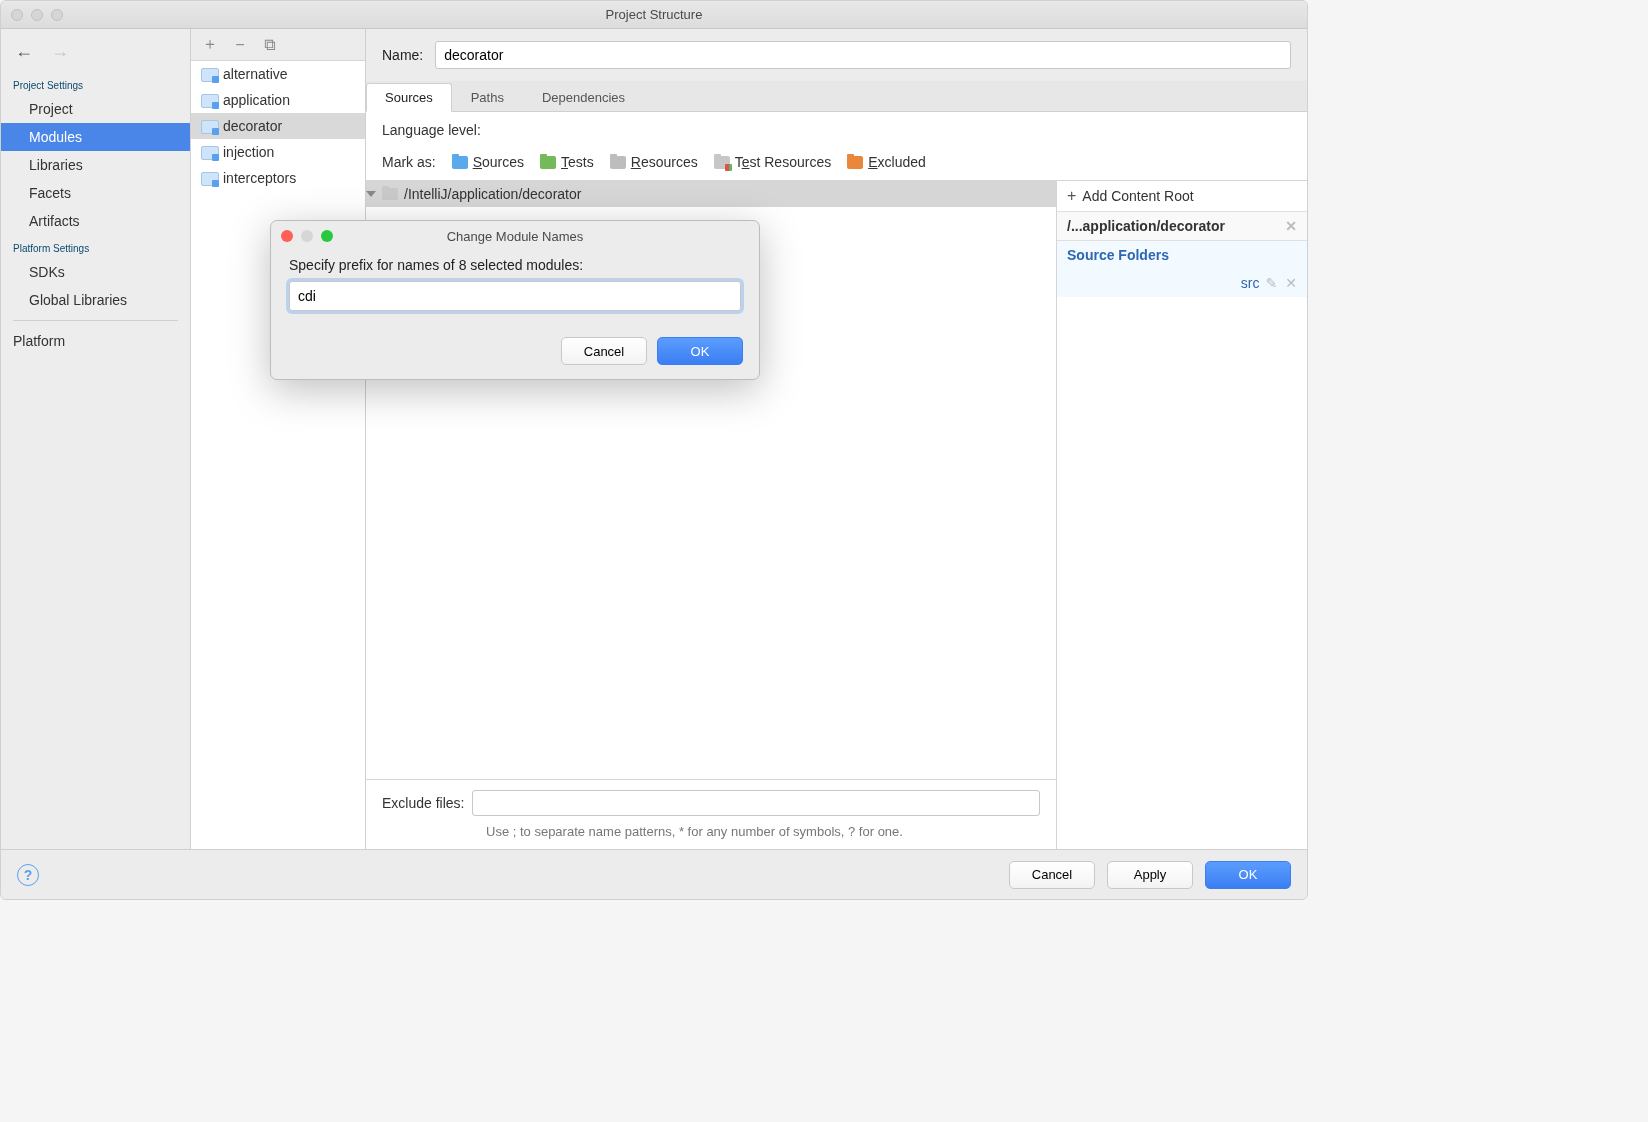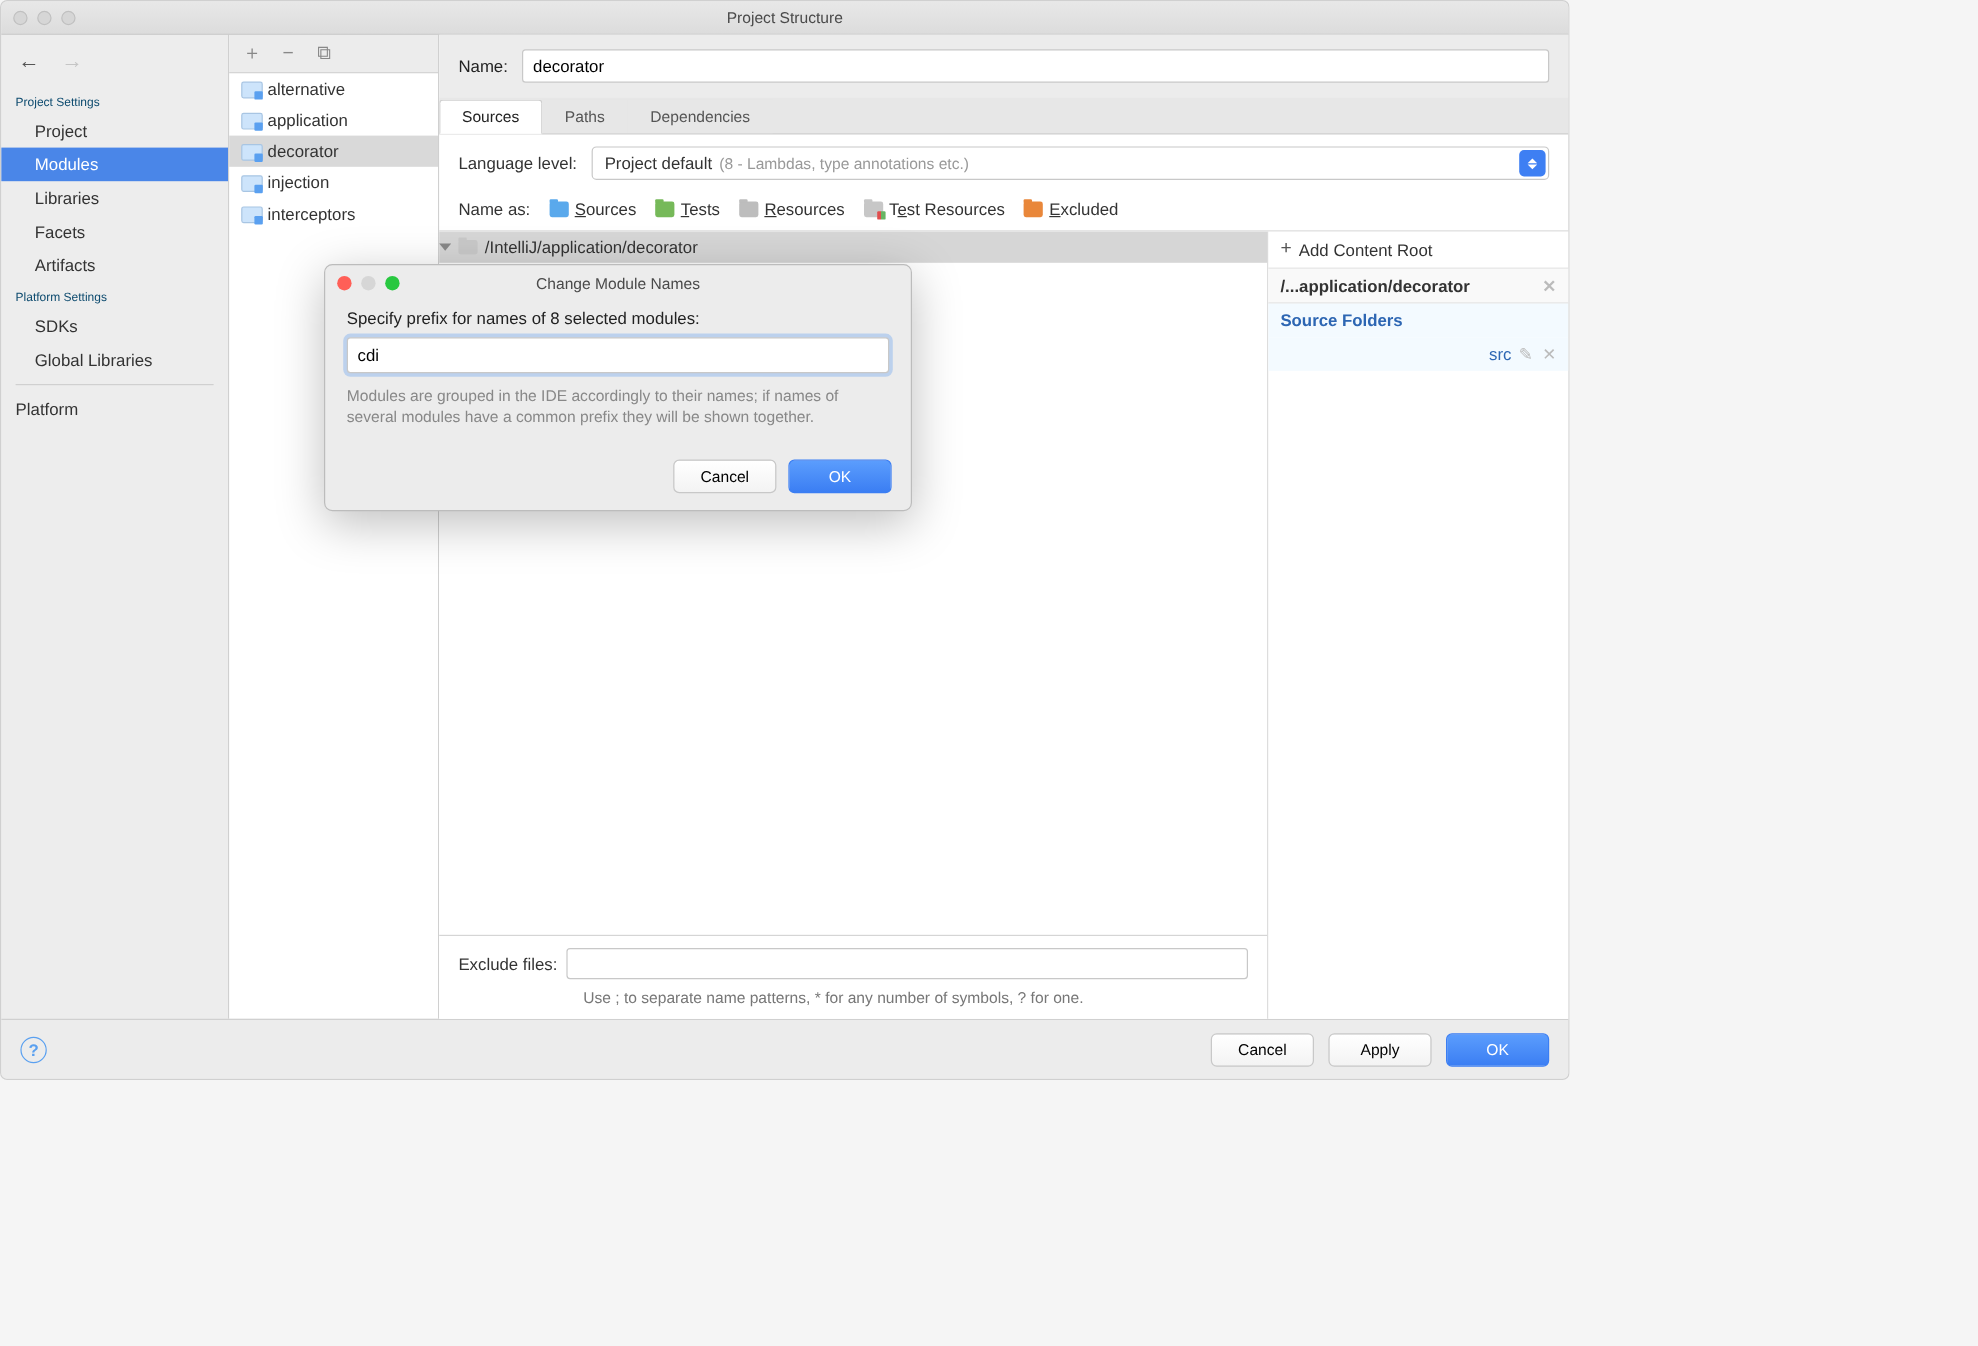--- a/index.html
+++ b/index.html
@@ -393,28 +393,23 @@
         <input class="name-input" type="text" value="decorator" style="">
       </div>
       <div class="tabs">
         <div class="tab active">Sources</div>
         <div class="tab">Paths</div>
         <div class="tab">Dependencies</div>
       </div>
       <div class="content">
         <div class="lang-row">
           <label>Language level:</label>
-          <div class="select-wrap">
-            <span class="select-text">Project default</span>
-            <span class="select-hint">(8 - Lambdas, type annotations etc.)</span>
-            <span class="select-arrow"></span>
-          </div>
         </div>
         <div class="markas-row">
-          <label>Name as:</label>
+          <label>Mark as:</label>
           <span class="mark-item">
               <span class="folder-icon fc-blue"></span>
               <span><span class="u">S</span>ources</span>
             </span>
           <span class="mark-item">
               <span class="folder-icon fc-green"></span>
               <span><span class="u">T</span>ests</span>
             </span>
           <span class="mark-item">
               <span class="folder-icon fc-gray"></span>
@@ -480,20 +475,19 @@
       <div class="dlg-traffic">
         <div class="dlg-light red"></div>
         <div class="dlg-light gray"></div>
         <div class="dlg-light green"></div>
       </div>
       <div class="dlg-title">Change Module Names</div>
     </div>
     <div class="dlg-body">
       <div class="dlg-label">Specify prefix for names of 8 selected modules:</div>
       <input class="dlg-input" type="text" value="cdi" style="">
-      <div class="dlg-hint">Modules are grouped in the IDE accordingly to their names; if names of several modules have a common prefix they will be shown together.</div>
     </div>
     <div class="dlg-btns">
       <button class="btn">Cancel</button>
       <button class="btn primary">OK</button>
     </div>
   </div>
 </div>
 
 </body></html>

